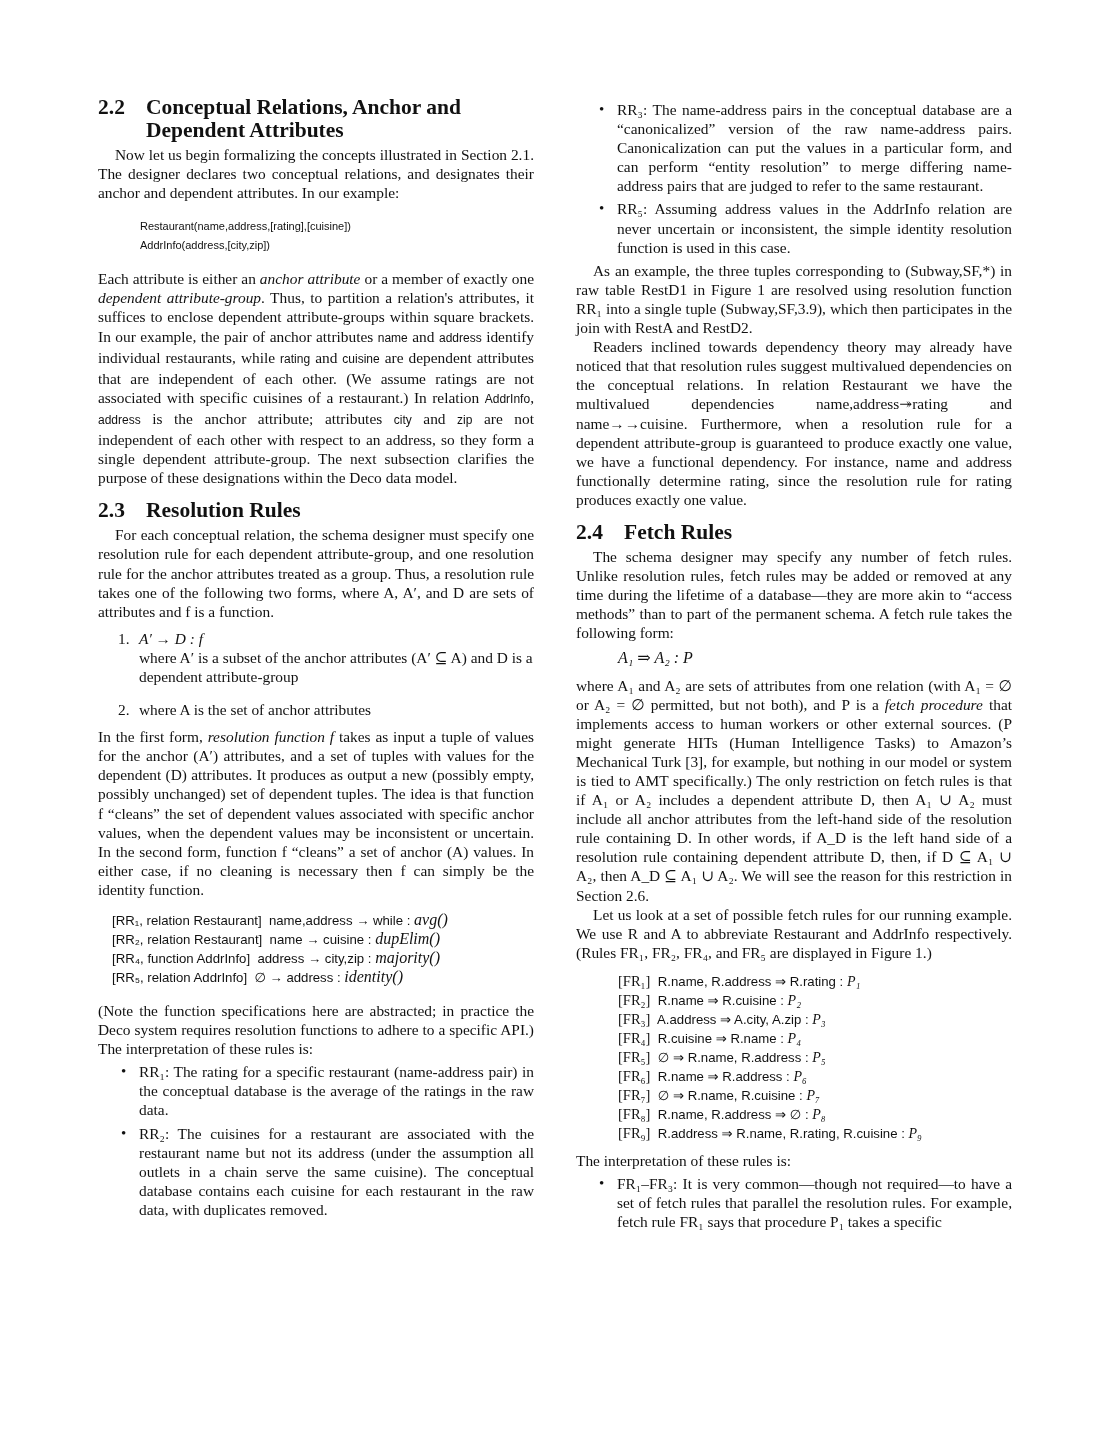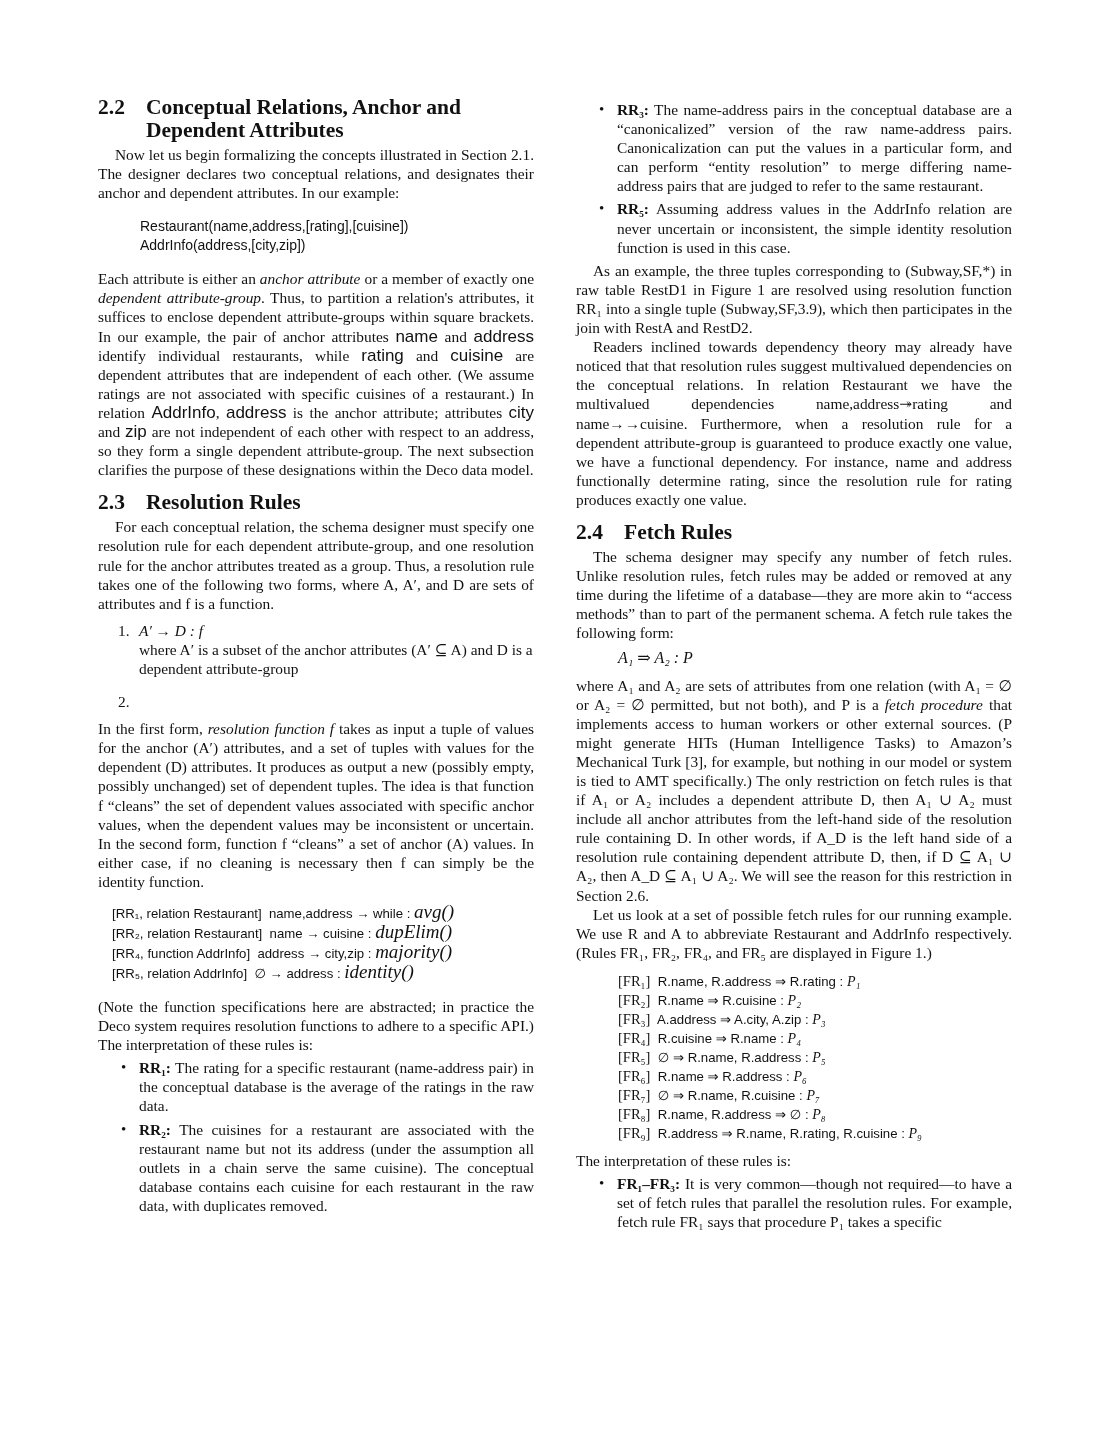--- a/index.html
+++ b/index.html
@@ -15,38 +15,38 @@
   .col-right { left: 576px; }
   p { margin: 0; text-align: justify; hyphens: auto; }
   .indent { text-indent: 17px; }
   h2 {
     font-family: "Liberation Serif", serif;
     font-weight: bold; font-size: 21.5px; line-height: 23px;
     margin: 0 0 3px 0; display: flex;
   }
   h2 .num { width: 48px; flex: none; }
   h2 .ttl { flex: 1; }
-  .sans { font-family: "Liberation Sans", "DejaVu Sans", sans-serif; font-size: 17px; }
-  .decl { margin: 15px 0 14px 42px; font-family: "Liberation Sans", sans-serif; font-size: 14px; line-height: 19px; }
+  .sans { font-family: "Liberation Sans", "DejaVu Sans", sans-serif; font-size: 12px; }
+  .decl { margin: 15px 0 14px 42px; font-family: "Liberation Sans", sans-serif; font-size: 11px; line-height: 19px; }
   .enum { margin: 8px 0 8px 20px; }
   .enum .item { display: flex; margin-bottom: 14px; }
   .enum .item:last-child { margin-bottom: 0; }
   .enum .n { width: 21px; flex: none; }
   .enum .body { flex: 1; }
   .math { font-style: italic; }
   .rules { margin: 12px 0 14px 14px; font-size: 13.2px; line-height: 18px; font-family: "Liberation Sans", sans-serif; }
-  .rules .fn { font-family: "Liberation Serif", serif; font-style: italic; font-size: 19px; }
+  .rules .fn { font-family: "Liberation Serif", serif; font-style: italic; font-size: 16px; }
   .rules .tag { font-family: "Liberation Sans", sans-serif; }
   .frules { margin: 10px 0 8px 42px; font-size: 13.2px; line-height: 18px; font-family: "Liberation Sans", sans-serif; }
   .frules .p { font-family: "Liberation Serif", serif; font-style: italic; font-size: 14px; }
   .frules .tag { font-family: "Liberation Serif", serif; font-size: 14.5px; margin-top: 10px; }
   ul.bul { list-style: none; margin: 4px 0 0 0; padding: 0 0 0 41px; }
   ul.bul li { position: relative; margin-bottom: 4px; text-align: justify; }
   ul.bul li::before { content: "\2022"; position: absolute; left: -18px; top: 0; font-size: 15px; }
-  ul.bul li b { font-weight: bold; }
+  ul.bul li b { font-weight: normal; }
   .formula { margin: 6px 0 8px 42px; font-style: italic; font-size: 16px; }
   .sec-gap { margin-top: 12px; }
 </style>
 </head>
 <body>
 
 <div class="col col-left">
 
   <h2>
     <span class="num">2.2</span>
@@ -71,20 +71,21 @@
     <div class="item">
       <span class="n">1.</span>
       <div class="body">
         <div class="math">A′  →  D : f</div>
         <div>where A′ is a subset of the anchor attributes (A′ ⊆ A) and D is a dependent attribute-group</div>
       </div>
     </div>
     <div class="item">
       <span class="n">2.</span>
       <div class="body">
+        <div>where A is the set of anchor attributes</div>
       </div>
     </div>
   </div>
 
   <p><span>In the first form, </span><em>resolution function f</em><span> takes as input a tuple of values for the anchor (A′) attributes, and a set of tuples with values for the dependent (D) attributes. It produces as output a new (possibly empty, possibly unchanged) set of dependent tuples. The idea is that function f “cleans” the set of dependent values associated with specific anchor values, when the dependent values may be inconsistent or uncertain. In the second form, function f “cleans” a set of anchor (A) values. In either case, if no cleaning is necessary then f can simply be the identity function.</span></p>
 
   <div class="rules">
     <div><span class="tag">[RR₁, relation Restaurant]</span>&nbsp; <span>name,address → while : </span><span class="fn">avg()</span></div>
     <div><span class="tag">[RR₂, relation Restaurant]</span>&nbsp; <span>name → cuisine : </span><span class="fn">dupElim()</span></div>
     <div><span class="tag">[RR₄, function AddrInfo]</span>&nbsp; <span>address → city,zip : </span><span class="fn">majority()</span></div>

